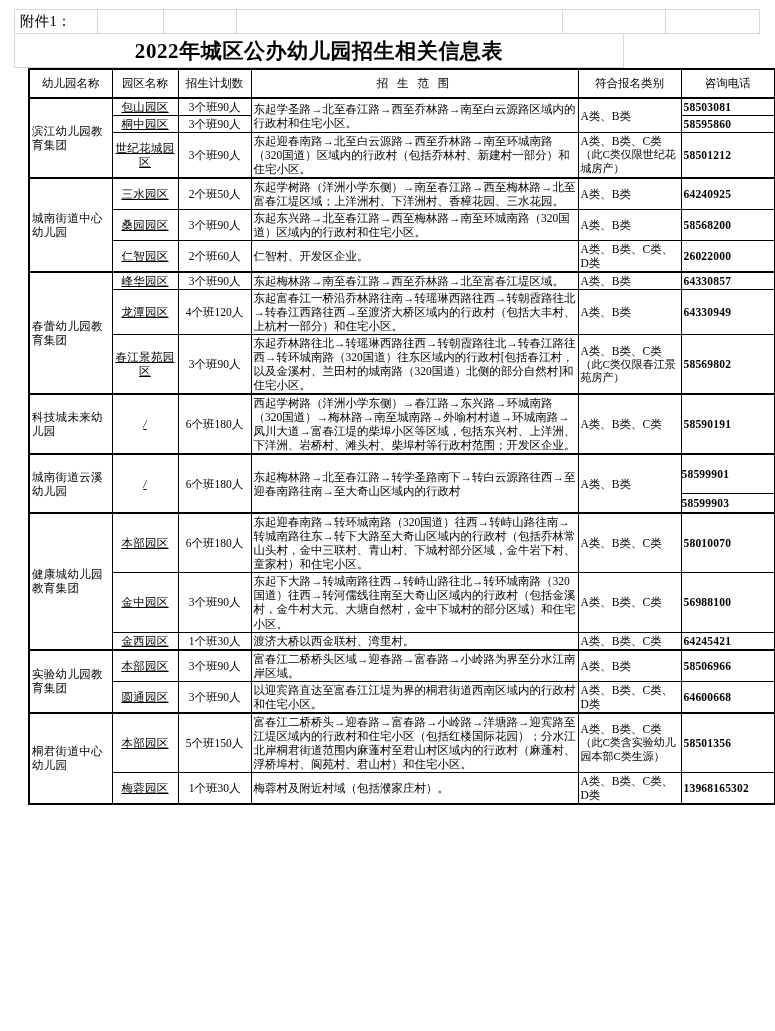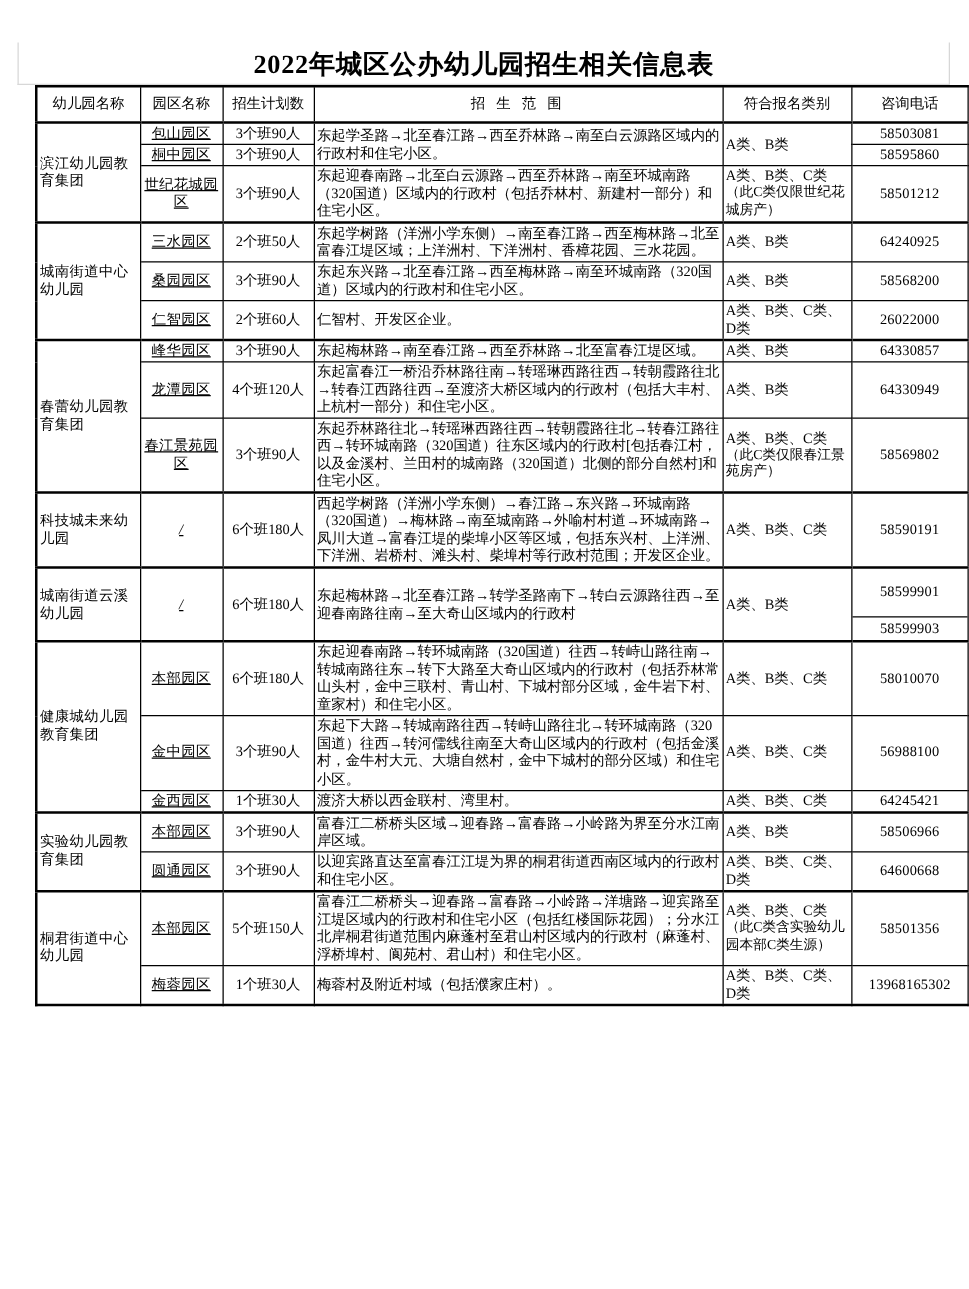--- a/index.html
+++ b/index.html
@@ -55,21 +55,21 @@
     font-size: 14.5px;
     letter-spacing: .2px;
     white-space: nowrap;
   }
 
   
   .titleband {
     position: absolute;
     left: 14px;
     top: 34px;
-    width: 746px;
+    width: 610px;
     height: 34px;
     border-left: 1px solid #d7d7d7;
     border-right: 1px solid #d7d7d7;
     border-bottom: 1px solid #d7d7d7;
     box-sizing: border-box;
     display: flex;
     align-items: center;
     justify-content: center;
   }
   .doc-title {
@@ -142,41 +142,51 @@
     padding: 2px 2px 2px 3px;
     font-size: 11.3px;
     line-height: 1.30;
   }
   td.c-cat .catnote {
     display: block;
     font-size: 11px;
     line-height: 1.24;
   }
   td.c-phone {
-    text-align: center;
-    font-weight: normal;
+    text-align: left;
+    font-weight: bold;
     font-size: 13px;
     letter-spacing: .2px;
     white-space: nowrap;
   }
   td.c-slash {
     text-align: center;
     font-size: 14px;
     font-style: italic;
   }
 
   
   tr.groupstart > td, tr.groupstart > th { border-top: 2px solid #000; }
   thead tr th { border-bottom: 2px solid #000; border-top: 2px solid #000; }
 </style>
 </head>
 <body>
 
 <div id="sheet">
 
+  <div class="topstrip">
+    <div class="tcell tc1">
+      <span class="attach-label">附件1：</span>
+    </div>
+    <div class="tcell tc2"></div>
+    <div class="tcell tc3"></div>
+    <div class="tcell tc4"></div>
+    <div class="tcell tc5"></div>
+    <div class="tcell tc6"></div>
+  </div>
 
   <div class="titleband">
     <span class="doc-title">2022年城区公办幼儿园招生相关信息表</span>
   </div>
 
   <table class="maintable">
     <colgroup>
       <col style="width:83px">
       <col style="width:66px">
       <col style="width:73px">

